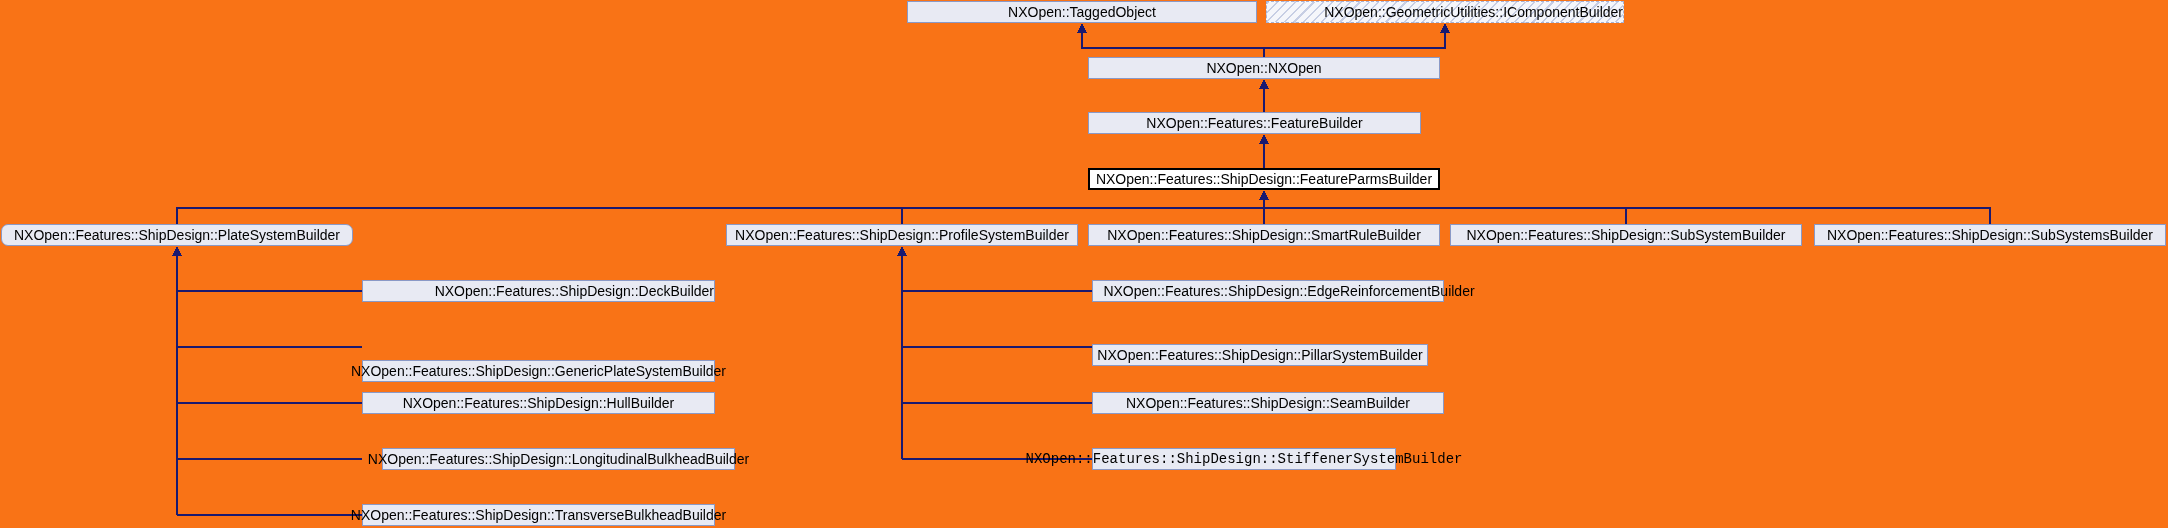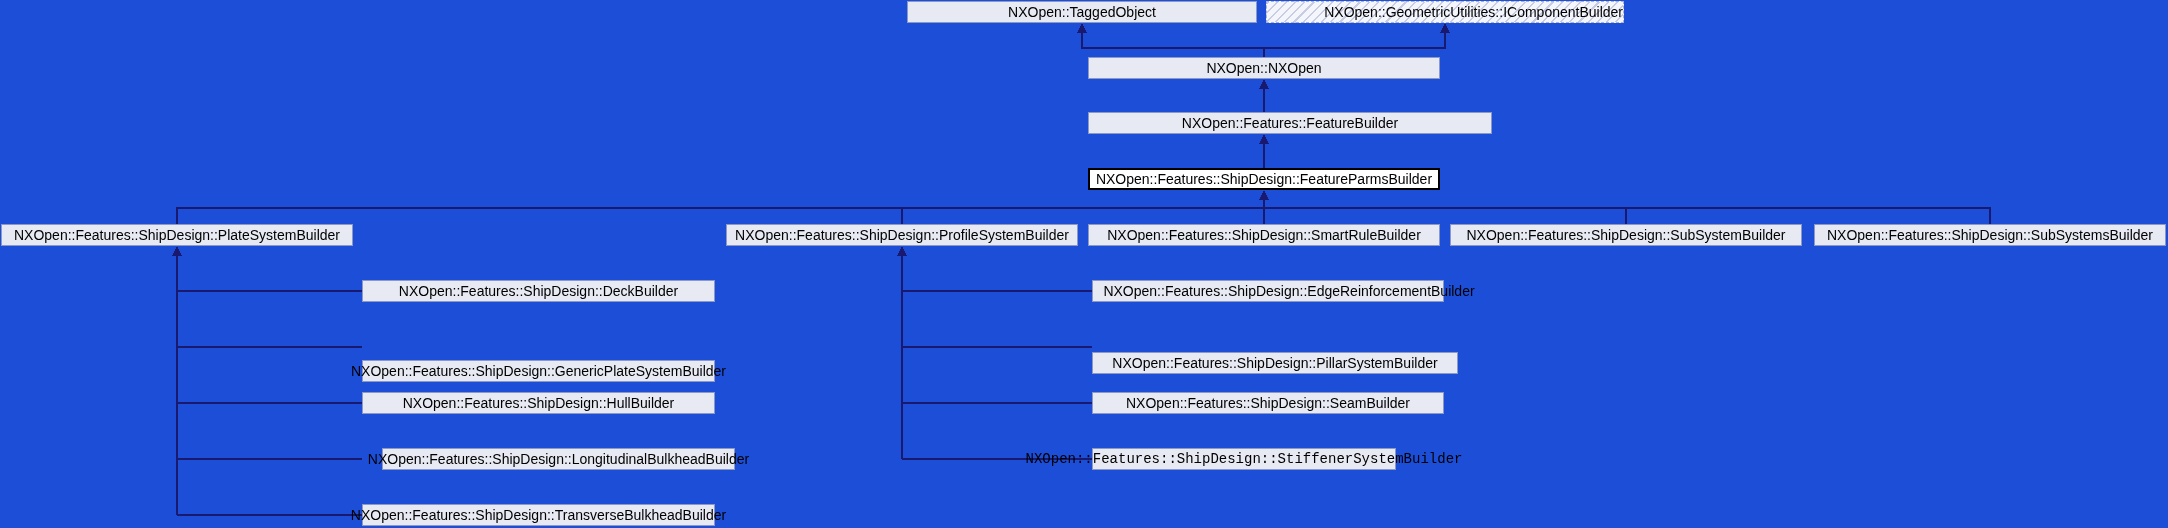--- a/index.html
+++ b/index.html
@@ -11,21 +11,21 @@
     --text-color:#000000;
     --hatch-stripe:#C7CEE4;
     --hatch-bg:#F5F6FB;
     --iface-border:#A5B1D6;
   }
   html,body{margin:0;padding:0;background:#FFFFFF;}
   .canvas{
     position:relative;
     width:2168px;
     height:528px;
-    background:#1d4ed8;
+    background:#f97316;
     font-family:"Liberation Sans",sans-serif;
     overflow:hidden;
   }
   .edges{position:absolute;left:0;top:0;}
   .edge{stroke:var(--connector);stroke-width:2;fill:none;}
   .arrow{fill:var(--connector);stroke:none;}
   .node{
     position:absolute;
     height:22px;
     box-sizing:border-box;
@@ -85,64 +85,64 @@
     <span class="lbl">NXOpen::TaggedObject</span>
   </div>
   <div class="node iface" style="left:1266px;top:1px;width:358px;">
     <span class="lbl">NXOpen::GeometricUtilities::IComponentBuilder</span>
   </div>
 
   <div class="node" style="left:1088px;top:57px;width:352px;">
     <span class="lbl">NXOpen::NXOpen</span>
   </div>
 
-  <div class="node" style="left:1088px;top:112px;width:404px;">
+  <div class="node" style="left:1088px;top:112px;width:333px;">
     <span class="lbl">NXOpen::Features::FeatureBuilder</span>
   </div>
 
   <div class="node current" style="left:1088px;top:168px;width:352px;">
     <span class="lbl">NXOpen::Features::ShipDesign::FeatureParmsBuilder</span>
   </div>
 
-  <div class="node" style="left:1px;top:224px;width:352px;">
+  <div class="node" style="left:1px;top:224px;width:352px;border-radius:7px;">
     <span class="lbl">NXOpen::Features::ShipDesign::PlateSystemBuilder</span>
   </div>
   <div class="node" style="left:726px;top:224px;width:352px;">
     <span class="lbl">NXOpen::Features::ShipDesign::ProfileSystemBuilder</span>
   </div>
   <div class="node" style="left:1088px;top:224px;width:352px;">
     <span class="lbl">NXOpen::Features::ShipDesign::SmartRuleBuilder</span>
   </div>
   <div class="node" style="left:1450px;top:224px;width:352px;">
     <span class="lbl">NXOpen::Features::ShipDesign::SubSystemBuilder</span>
   </div>
   <div class="node" style="left:1814px;top:224px;width:352px;">
     <span class="lbl">NXOpen::Features::ShipDesign::SubSystemsBuilder</span>
   </div>
 
-  <div class="node" style="left:362px;top:280px;width:353px;">
+  <div class="node" style="left:362px;top:280px;width:353px;justify-content:flex-end;">
     <span class="lbl">NXOpen::Features::ShipDesign::DeckBuilder</span>
   </div>
   <div class="node" style="left:362px;top:336px;width:353px;margin-top:24px;">
     <span class="lbl">NXOpen::Features::ShipDesign::GenericPlateSystemBuilder</span>
   </div>
   <div class="node" style="left:362px;top:392px;width:353px;">
     <span class="lbl">NXOpen::Features::ShipDesign::HullBuilder</span>
   </div>
   <div class="node" style="left:362px;top:448px;width:353px;margin-left:20px;">
     <span class="lbl">NXOpen::Features::ShipDesign::LongitudinalBulkheadBuilder</span>
   </div>
   <div class="node" style="left:362px;top:504px;width:353px;">
     <span class="lbl">NXOpen::Features::ShipDesign::TransverseBulkheadBuilder</span>
   </div>
 
   <div class="node" style="left:1092px;top:280px;width:352px;padding-left:42px;">
     <span class="lbl">NXOpen::Features::ShipDesign::EdgeReinforcementBuilder</span>
   </div>
-  <div class="node" style="left:1092px;top:352px;width:366px;">
+  <div class="node" style="left:1092px;top:344px;width:336px;">
     <span class="lbl">NXOpen::Features::ShipDesign::PillarSystemBuilder</span>
   </div>
   <div class="node" style="left:1092px;top:392px;width:352px;">
     <span class="lbl">NXOpen::Features::ShipDesign::SeamBuilder</span>
   </div>
   <div class="node" style="left:1092px;top:448px;width:304px;font-family:Liberation Mono, monospace;">
     <span class="lbl">NXOpen::Features::ShipDesign::StiffenerSystemBuilder</span>
   </div>
 
 </div>

